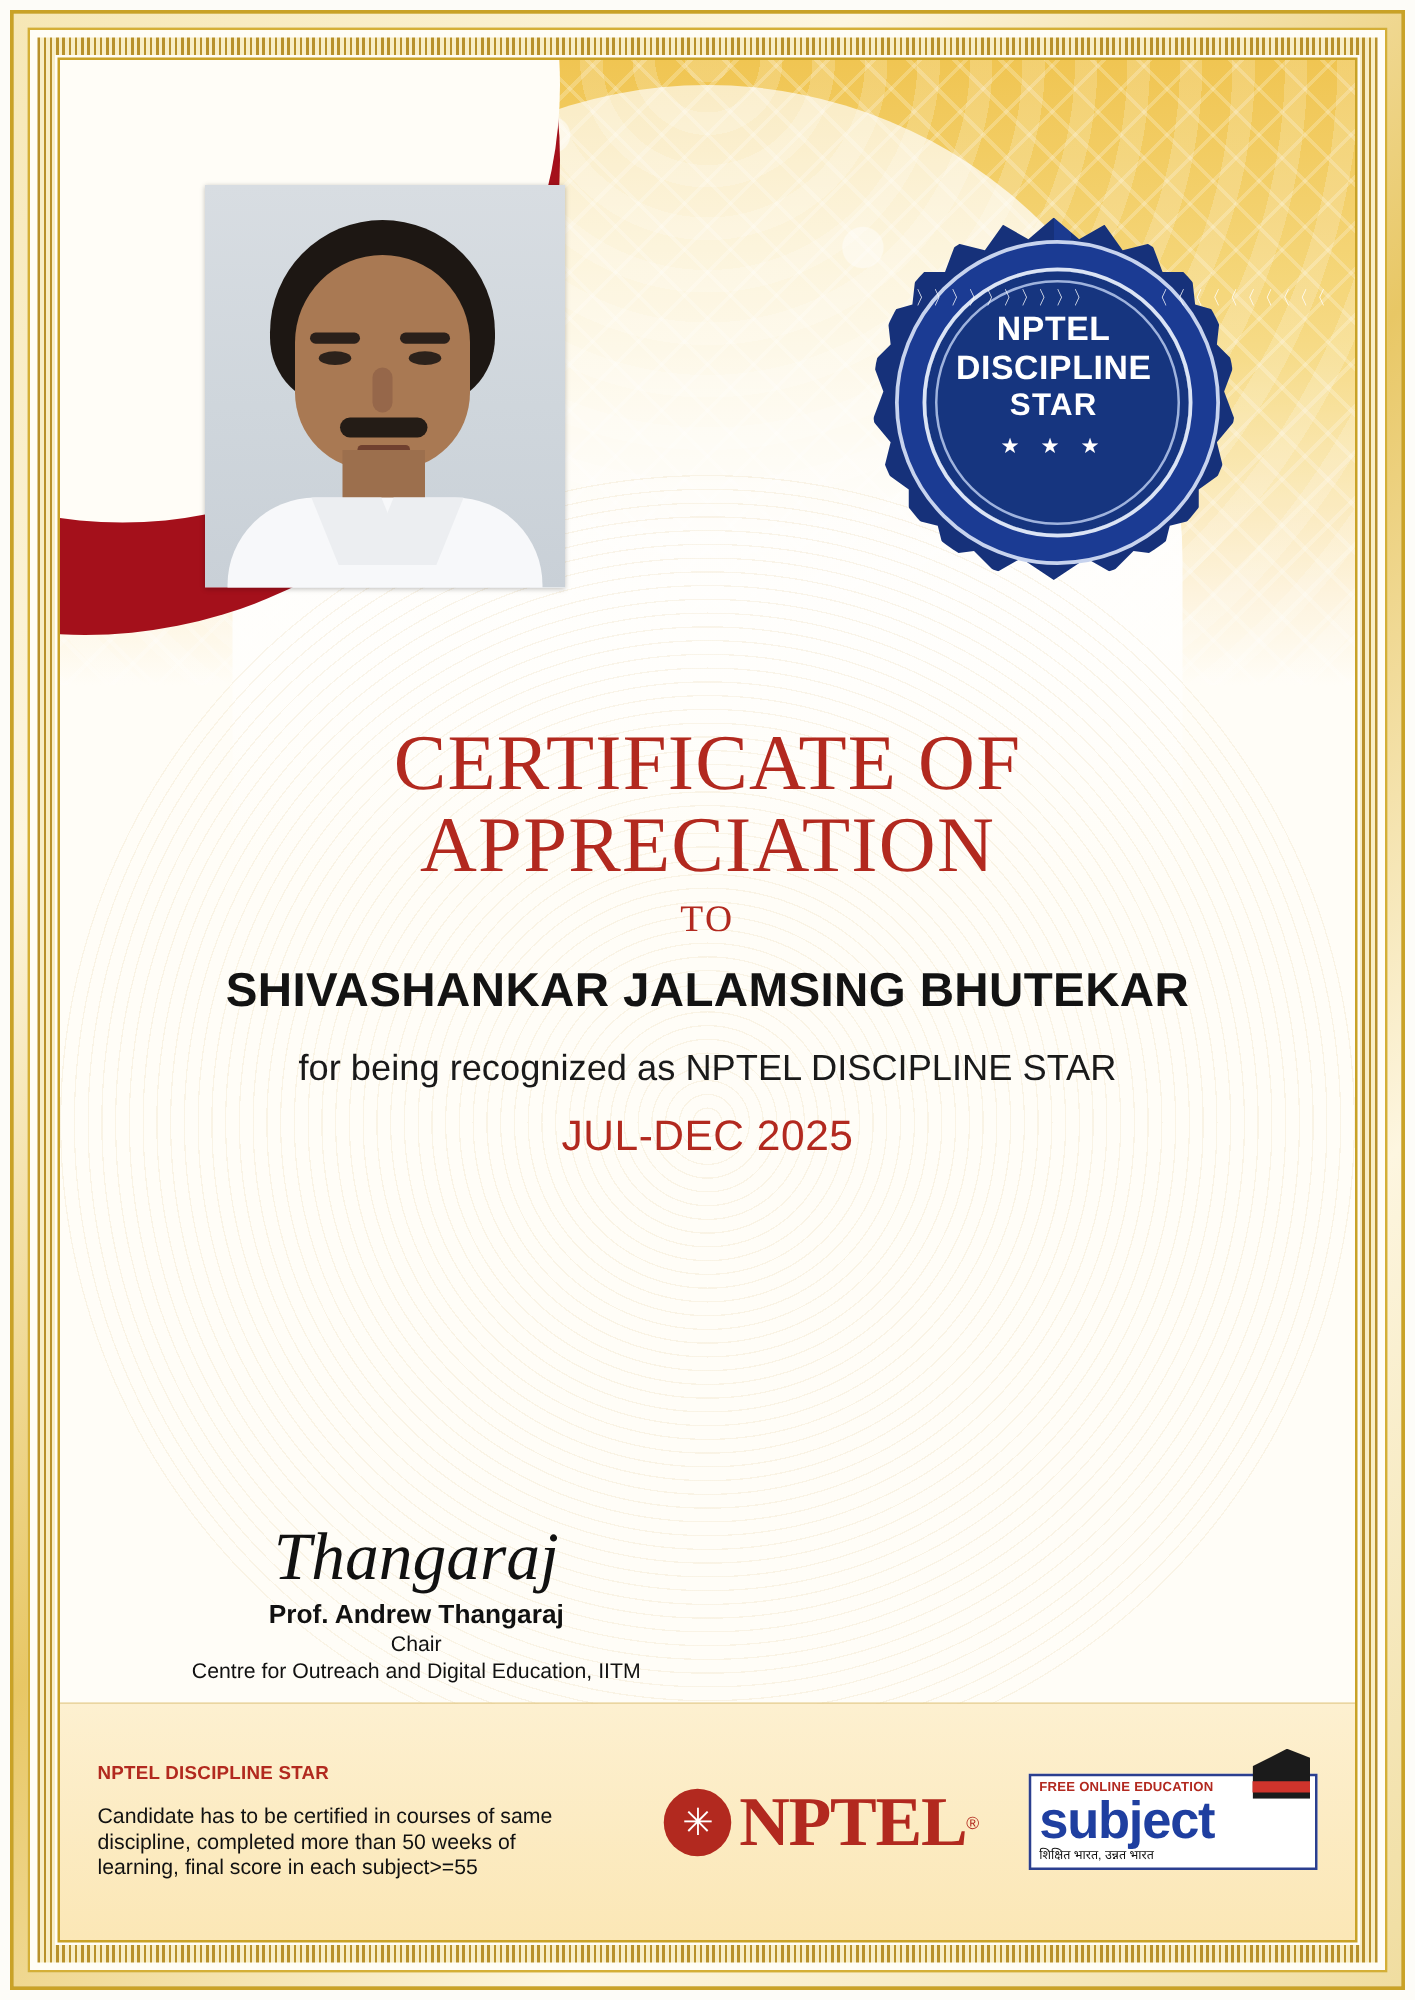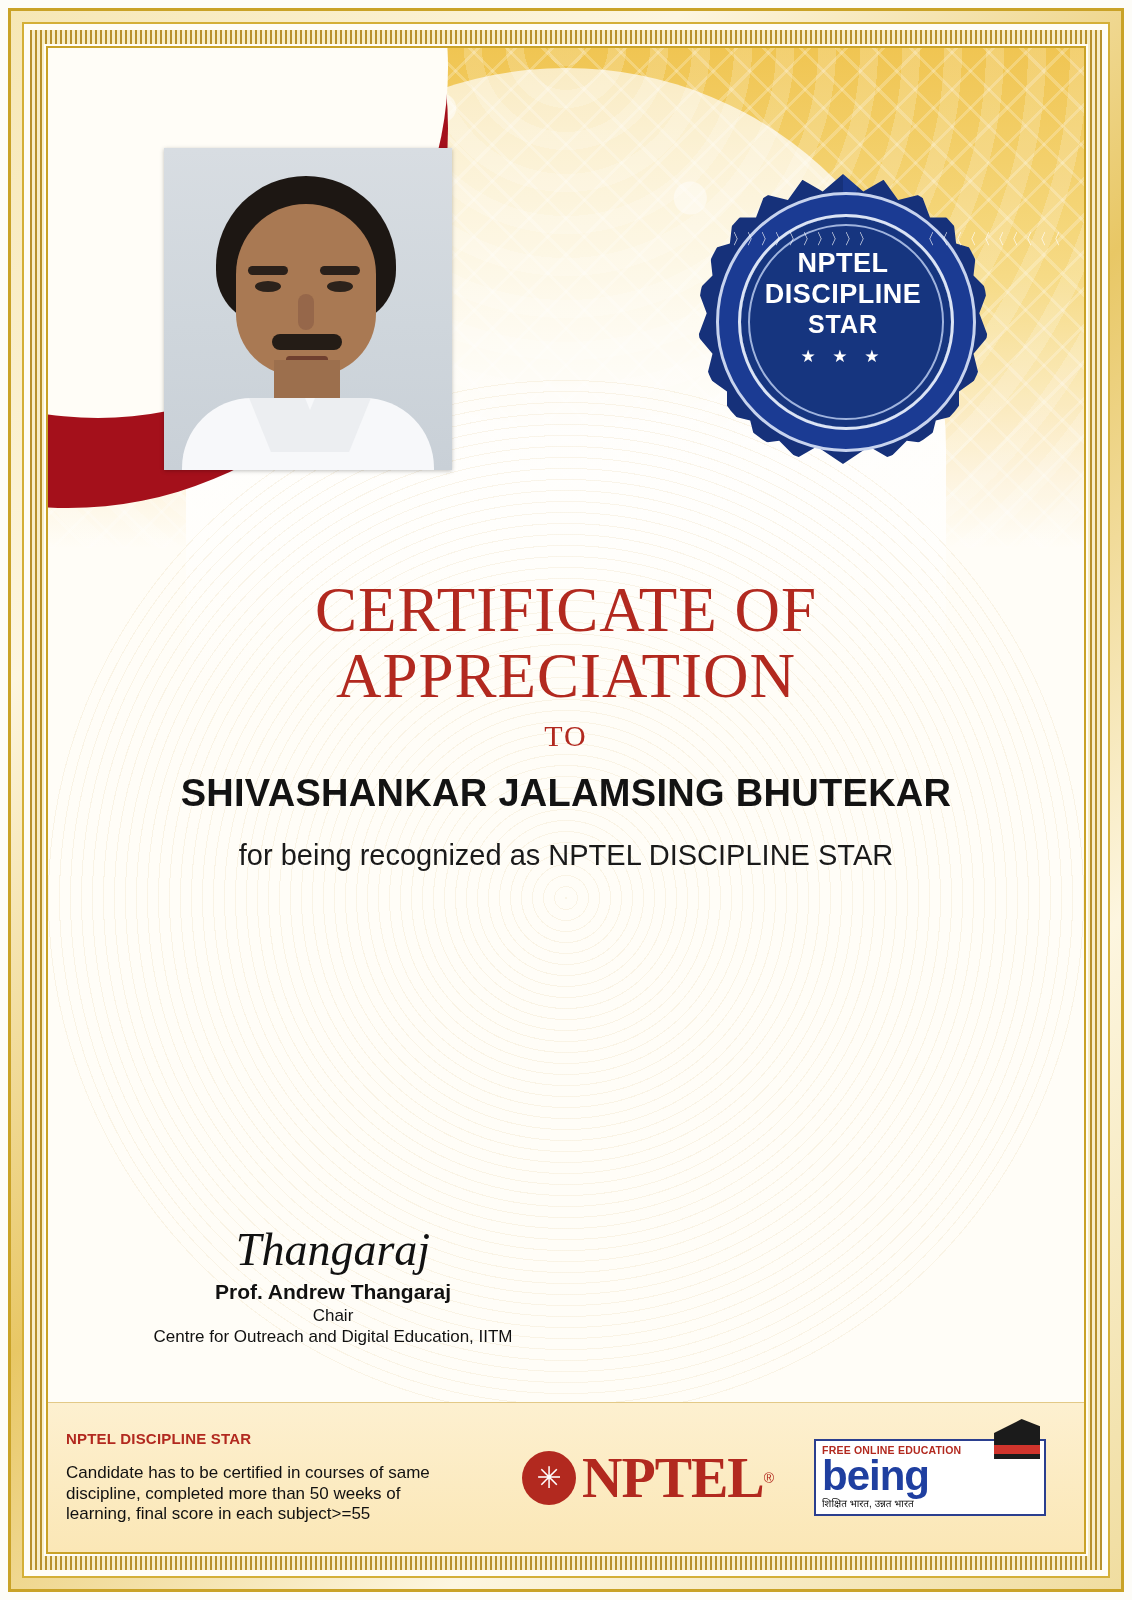--- a/index.html
+++ b/index.html
@@ -320,21 +320,21 @@
     justify-content: space-between;
   }
   .sig-block {
     width: 430px;
     text-align: center;
   }
   .sig-mark {
     height: 78px;
     font-family: "Liberation Serif", serif;
     font-style: italic;
-    font-size: 46px;
+    font-size: 54px;
     color: #111;
     display: flex;
     align-items: flex-end;
     justify-content: center;
     padding-bottom: 4px;
   }
   .sig-name {
     font-size: 21px;
     font-weight: bold;
     color: #111;
@@ -347,26 +347,26 @@
   .sig-org {
     font-size: 17px;
     color: #111;
     margin-top: 1px;
   }
 
   
   .footer {
     position: absolute;
     left: 0; right: 0; bottom: 0;
-    height: 150px;
+    height: 190px;
     background: linear-gradient(180deg,#fdf0d0 0%, #fbe7b6 100%);
     border-top: 1px solid #e3c987;
     display: flex;
     align-items: center;
-    padding: 0 18px;
+    padding: 0 30px;
     box-sizing: border-box;
   }
   .footer-note {
     width: 400px;
   }
   .footer-note .fn-title {
     color: #b2291f;
     font-size: 15px;
     font-weight: bold;
     letter-spacing: .2px;
@@ -495,20 +495,21 @@
     </div>
 
     <div class="main">
       <div class="title">
         <div>CERTIFICATE OF</div>
         <div class="title-line2">APPRECIATION</div>
       </div>
       <div class="to">TO</div>
       <div class="recipient">SHIVASHANKAR JALAMSING BHUTEKAR</div>
       <div class="reason">for being recognized as NPTEL DISCIPLINE STAR</div>
+      <div class="period">JUL-DEC 2025</div>
     </div>
 
     <div class="signatures">
       <div class="sig-block">
         <div class="sig-mark">Thangaraj</div>
         <div class="sig-name">Prof. Andrew Thangaraj</div>
         <div class="sig-role">Chair</div>
         <div class="sig-org">Centre for Outreach and Digital Education, IITM</div>
       </div>
     </div>
@@ -522,19 +523,19 @@
       <div class="nptel-logo">
         <div class="nptel-mark">✳</div>
         <div class="nptel-word">NPTEL</div>
         <span class="nptel-tm">®</span>
       </div>
 
       <div class="swayam">
         <div class="book"></div>
         <div class="book-red"></div>
         <div class="fo">FREE ONLINE EDUCATION</div>
-        <div class="word">being</div>
+        <div class="word">subject</div>
         <div class="tag">शिक्षित भारत, उन्नत भारत</div>
       </div>
     </div>
 
   </div>
 </div>
 
 </body></html>

